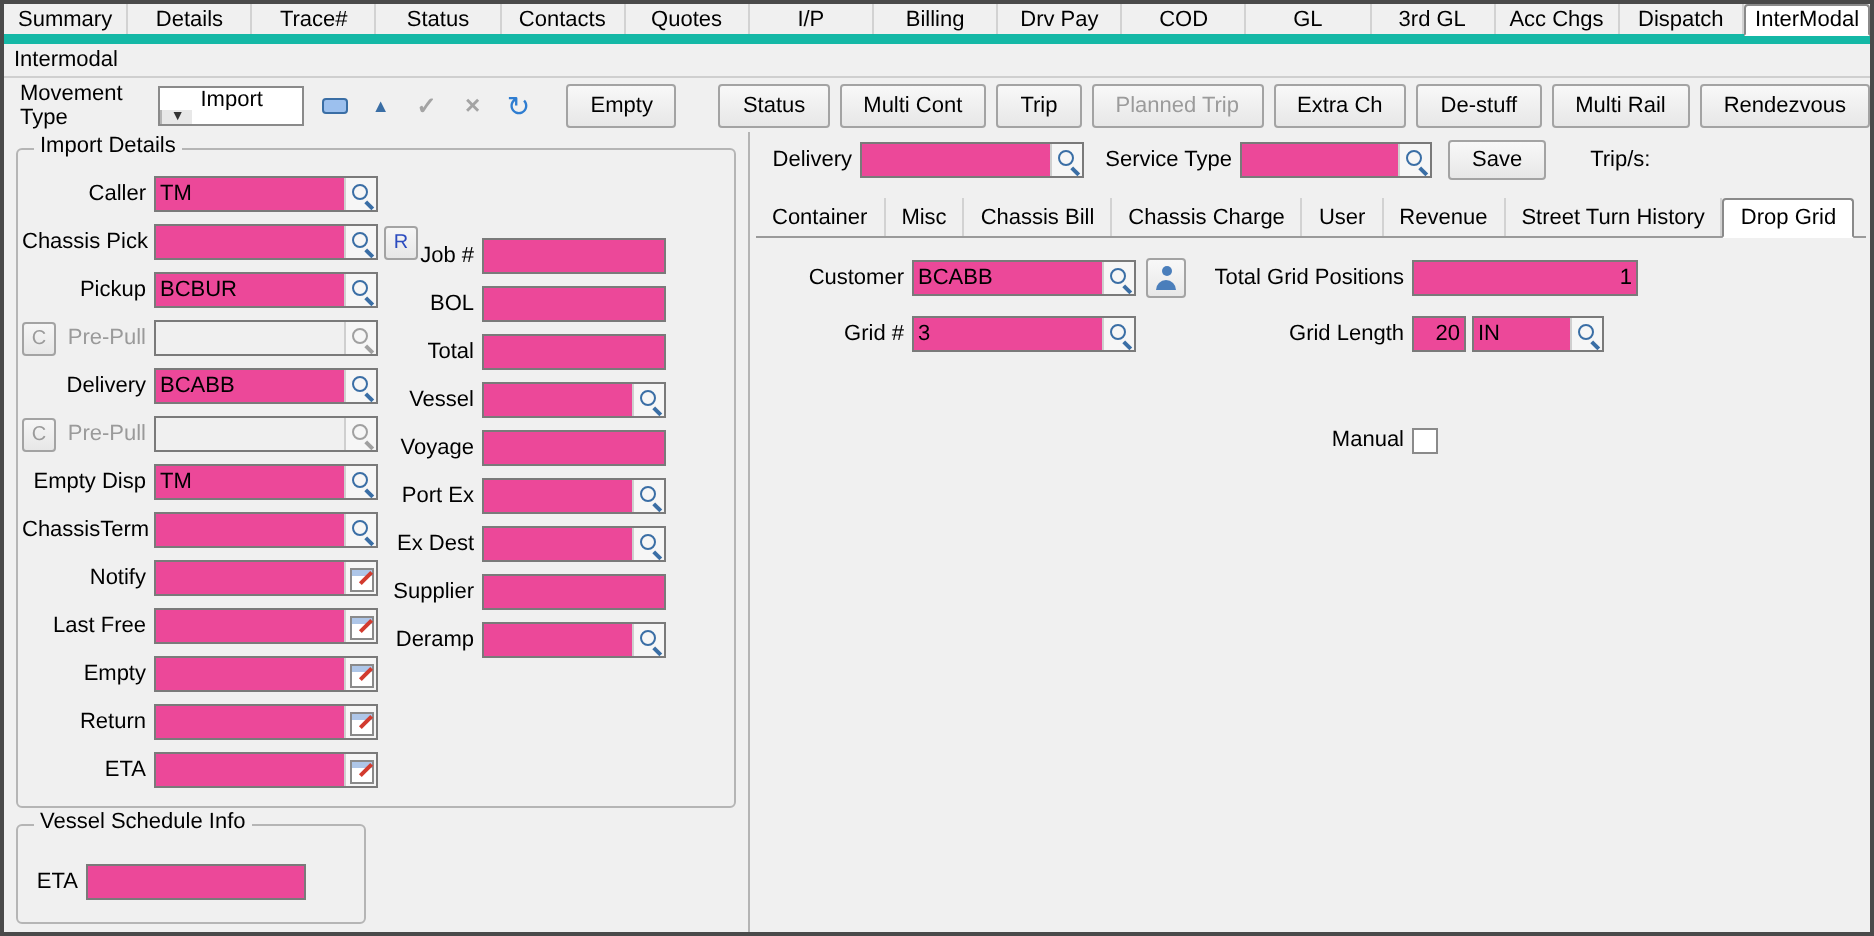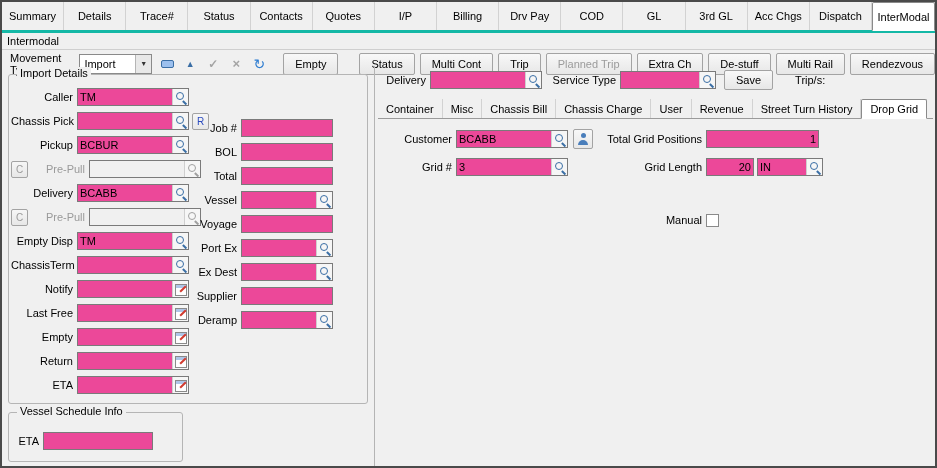--- a/index.html
+++ b/index.html
@@ -1,31 +1,31 @@
 <!DOCTYPE html>
 <html><head>
 <meta charset="utf-8">
 <style>
   * { box-sizing: border-box; margin: 0; padding: 0; }
   body { font-family: "Liberation Sans", sans-serif; background: #ffffff; }
   .window { position: relative; width: 937px; height: 468px; border: 2px solid #4a4a4a;
             background: #f0f0f0; font-size: 11px; color: #000; overflow: hidden; }
 
   
-  .tabstrip { display: flex; height: 31px; background: #f0f0f0; border-bottom: 3px solid #14b8a6; }
+  .tabstrip { display: flex; height: 20px; background: #f0f0f0; border-bottom: 5px solid #14b8a6; }
   .tab { flex: 1; display: flex; align-items: center; justify-content: center;
          border-right: 1px solid #d2d2d2; white-space: nowrap; cursor: pointer; }
   .tab.active { background: #fff; border: 1px solid #8a8a8a; border-bottom: 1px solid #fff;
                 margin-bottom: -1px; border-radius: 2px 2px 0 0; }
 
   .section-label { height: 17px; padding: 2px 5px; border-bottom: 1px solid #cfcfcf; }
 
   
   .toolbar { height: 27px; display: flex; align-items: center; padding-left: 8px; column-gap: 5px; }
-  .combo { display: inline-flex; align-items: center; height: 20px; border: 1px solid #8a8a8a; background: #fff; }
+  .combo { display: inline-flex; align-items: center; height: 20px; border: 1px solid #8a8a8a; background: #fff; flex-direction: column; }
   .combo .combo-text { flex: 1; padding: 0 4px; overflow: hidden; white-space: nowrap; }
   .combo .combo-arrow { width: 16px; align-self: stretch; background: #e8e8e8; border-left: 1px solid #b5b5b5;
                         display: flex; align-items: center; justify-content: center; font-size: 7px; color: #333; font-style: normal; }
   .tb-icons { display: flex; align-items: center; column-gap: 3px; }
   .tb-ico { width: 20px; height: 20px; display: flex; align-items: center; justify-content: center; cursor: pointer; }
   .tb-ico i { font-style: normal; }
   .barglyph { display: inline-block; width: 13px; height: 8px; background: #9cc0ee; border: 1px solid #3a6ea5; border-radius: 2px; }
   .tri { color: #3a6ea5; font-size: 9px; }
   .chk { color: #a4a4a4; font-size: 12px; font-weight: bold; }
   .crs { color: #a4a4a4; font-size: 13px; font-weight: bold; }
@@ -40,32 +40,32 @@
   .vdivider { position: absolute; top: 0; bottom: 0; left: 372px; width: 1px; background: #b4b4b4; }
   .abs { position: absolute; }
   .row { display: flex; align-items: center; height: 20px; }
 
   .groupbox { position: absolute; border: 1px solid #b5b5b5; border-radius: 3px; }
   .gb-title { position: absolute; top: -8px; left: 8px; background: #f0f0f0; padding: 0 3px; white-space: nowrap; }
 
   .frow { display: flex; align-items: center; height: 24px; }
   .flabel { display: inline-block; text-align: right; margin-right: 4px; white-space: nowrap; }
   .flabel.dim { color: #9a9a9a; }
-  .w26 { width: 26px; } .w44 { width: 56px; } .w46 { width: 46px; } .w50 { width: 50px; }
+  .w26 { width: 26px; } .w44 { width: 44px; } .w46 { width: 46px; } .w50 { width: 50px; }
   .w62 { width: 62px; } .w66 { width: 66px; text-align: right; } .w74 { width: 74px; } .w112l { width: 112px; }
 
   .field { display: inline-flex; align-items: center; height: 18px; border: 1px solid #7a7a7a; background: #ec4899; }
   .field input { border: none; outline: none; flex: 1; min-width: 0; height: 15px; padding: 0 2px;
                  font: 11px "Liberation Sans", sans-serif; background: transparent; color: #000; }
   .field input.num { text-align: right; }
   .field.disabled { background: #f0f0f0; }
   .icon-btn { width: 16px; height: 16px; display: flex; align-items: center; justify-content: center;
               border-left: 1px solid #cfcfcf; background: #f6f6f6; cursor: pointer; }
   .w112 { width: 112px; } .w110 { width: 110px; } .w96 { width: 96px; } .w92 { width: 92px; }
-  .w113 { width: 113px; } .w44f { width: 48px; } .w66f { width: 66px; }
+  .w113 { width: 113px; } .w44f { width: 27px; } .w66f { width: 66px; }
 
   
   .mag { position: relative; width: 12px; height: 12px; display: inline-block; }
   .mag::before { content: ""; position: absolute; left: 1px; top: 1px; width: 6px; height: 6px;
                  border: 1.5px solid #3a6ea5; border-radius: 50%; }
   .mag::after { content: ""; position: absolute; left: 8px; top: 8.5px; width: 4.5px; height: 1.6px;
                 background: #3a6ea5; transform: rotate(45deg); transform-origin: left center; }
   .disabled .mag::before { border-color: #a0a0a0; }
   .disabled .mag::after { background: #a0a0a0; }
   .cal { position: relative; width: 12px; height: 12px; display: inline-block; }

